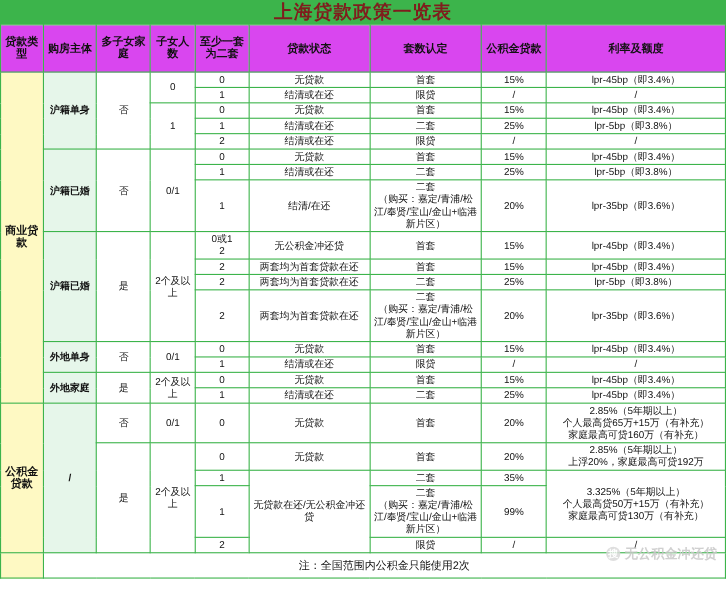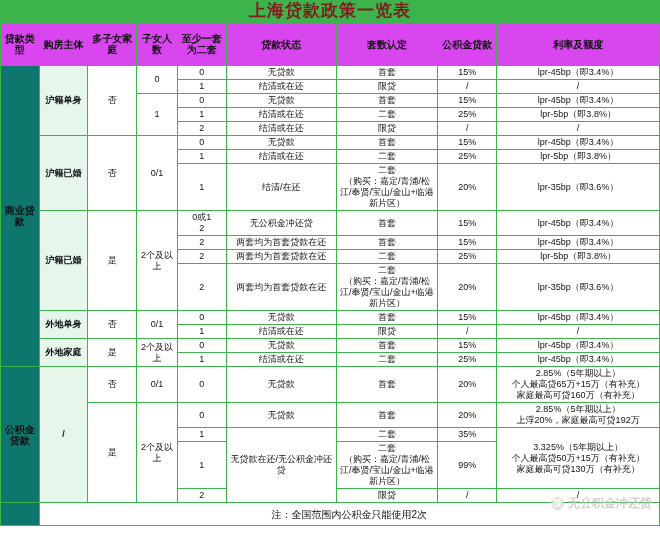--- a/index.html
+++ b/index.html
@@ -31,21 +31,21 @@
     font-size:9px;
     line-height:11px;
     word-break:break-all;
   }
   thead td{
     background:#d946ef;
     font-weight:bold;
     height:40px;
     font-size:10px;
   }
-  .cat{background:#0f766e;font-weight:bold;font-size:10px;}
+  .cat{background:#fef9c3;font-weight:bold;font-size:10px;}
   .sub{background:#e6f6ea;font-weight:bold;margin-left:36px;}
   .plain{background:#ffffff;}
   .tall{line-height:11px;}
   .note{
     background:#ffffff;
     font-size:10px;
     height:20px;
     margin-top:24px;
   }
   .wm{

